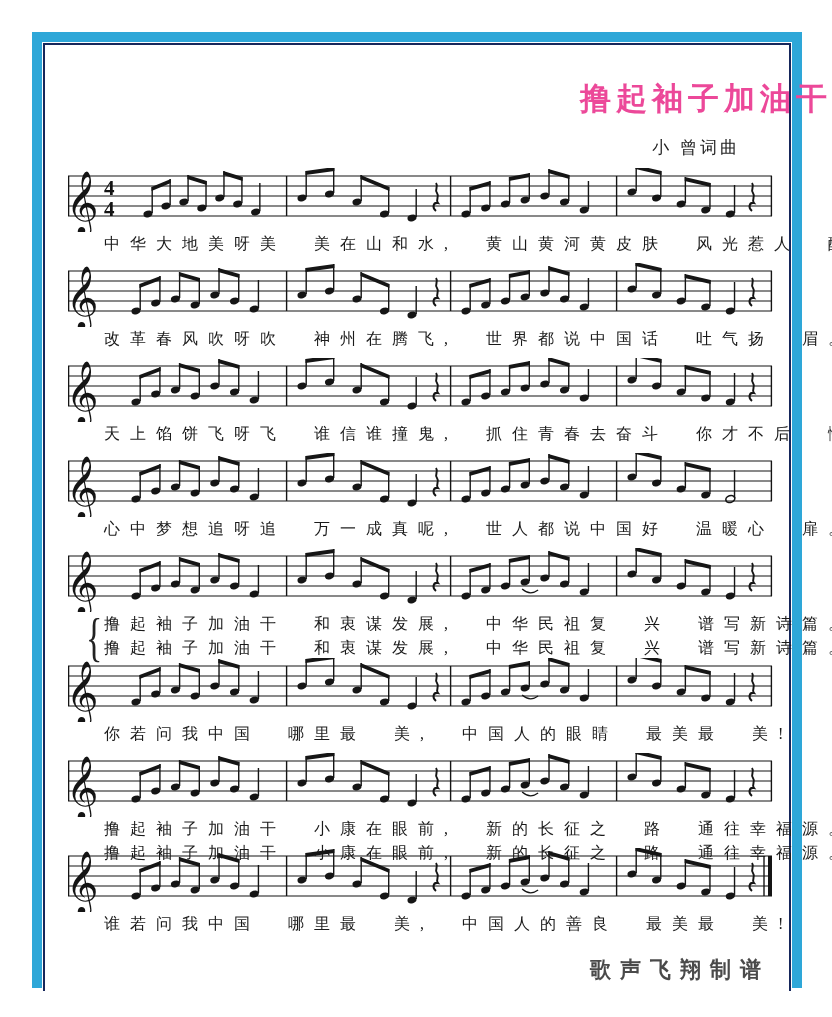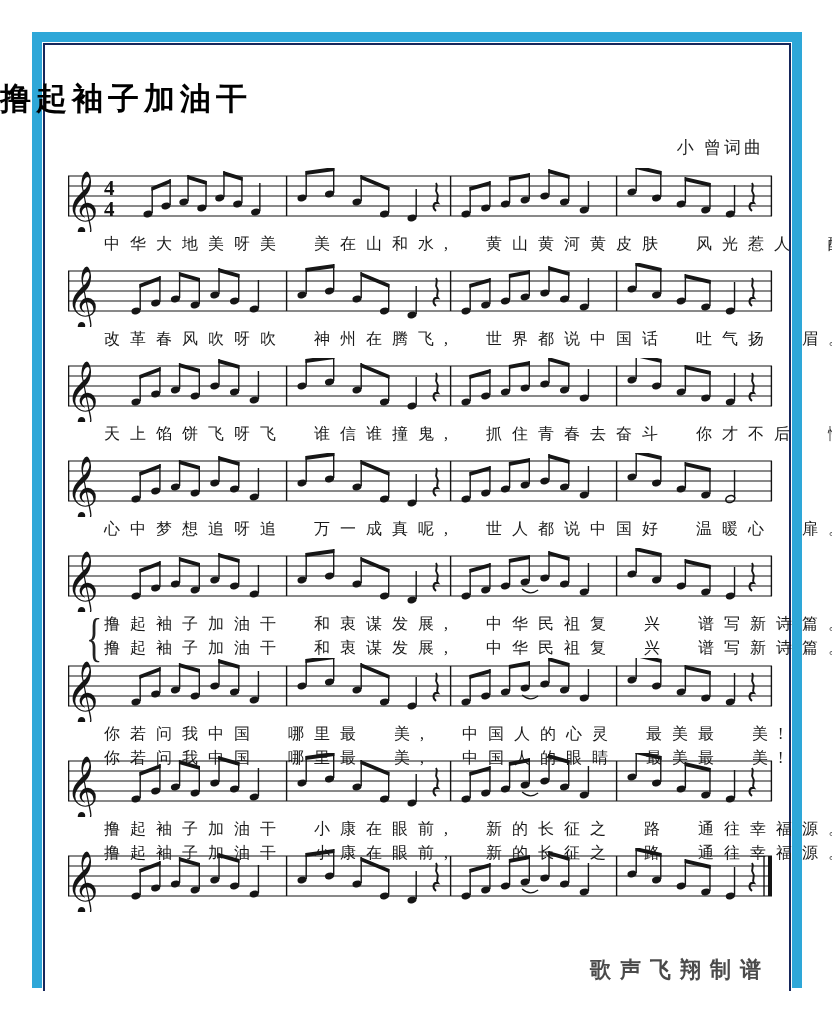--- a/index.html
+++ b/index.html
@@ -11,27 +11,27 @@
   .frame{
     position:absolute;left:32px;top:32px;width:750px;height:946px;
     border-top:10px solid #2ea7d8;border-left:10px solid #2ea7d8;border-right:10px solid #2ea7d8;
     box-sizing:content-box;
   }
   .frame-inner{
     position:absolute;left:1px;top:1px;right:1px;height:100%;
     border-top:2px solid #16275b;border-left:2px solid #16275b;border-right:2px solid #16275b;
   }
   .title{
-    position:absolute;left:0;right:0;top:78px;text-align:left;
-    font-size:31px;font-weight:700;letter-spacing:5px;color:#000000;
+    position:absolute;left:0;right:0;top:78px;text-align:right;
+    font-size:31px;font-weight:700;letter-spacing:5px;color:#ec4899;
   }
   .credit{
-    position:absolute;right:68px;top:136px;
+    position:absolute;right:92px;top:136px;
     font-size:17px;letter-spacing:3px;color:#222;
-    font-family:Liberation Serif, serif;
+    font-family:Liberation Sans, sans-serif;
   }
   .system{position:absolute;left:68px;width:714px;}
   .system svg{display:block;}
   .lyrics{
     position:relative;
     padding-left:36px;
     font-size:16px;letter-spacing:10px;word-spacing:14px;
     line-height:24px;color:#1a1a1a;white-space:nowrap;
     font-family:"Liberation Serif","DejaVu Serif",serif;
   }
@@ -510,21 +510,20 @@
         <polygon points="567.5,-5 593.4833333333333,1 593.4833333333333,5 567.5,-1" fill="#151515"></polygon>
         <ellipse cx="613.1666666666666" cy="34" rx="4.6" ry="3.3" fill="#151515" stroke="#151515" stroke-width="0" transform="rotate(-18 613.1666666666666 34)"></ellipse>
         <ellipse cx="637.75" cy="40" rx="4.6" ry="3.3" fill="#151515" stroke="#151515" stroke-width="0" transform="rotate(-18 637.75 40)"></ellipse>
         <line x1="617.3666666666667" y1="33" x2="617.3666666666667" y2="7" stroke="#151515" stroke-width="1.4"></line>
         <line x1="641.95" y1="39" x2="641.95" y2="13" stroke="#151515" stroke-width="1.4"></line>
         <polygon points="616.6666666666666,7 642.65,13 642.65,17 616.6666666666666,11" fill="#151515"></polygon>
         <ellipse cx="662.3333333333334" cy="44" rx="4.6" ry="3.3" fill="#151515" stroke="#151515" stroke-width="0" transform="rotate(-18 662.3333333333334 44)"></ellipse>
         <line x1="666.5333333333334" y1="43" x2="666.5333333333334" y2="15" stroke="#151515" stroke-width="1.4"></line>
         <path d="M684,15 c3,4 -2,6 1,10 c3,4 -2,6 1,10 c-5,-1 -6,5 -2,8" fill="none" stroke="#151515" stroke-width="2"></path>
       </svg>
-      <div class="lyrics">你若问我中国 哪里最 美, 中国人的心灵 最美最 美!</div>
       <div class="lyrics">你若问我中国 哪里最 美, 中国人的眼睛 最美最 美!</div>
     </div>
     <div class="system" style="top: 753px;">
       <svg width="718" height="64" viewBox="0 0 718 64">
         <line x1="0" y1="8" x2="704" y2="8" stroke="#151515" stroke-width="1.2"></line>
         <line x1="0" y1="18" x2="704" y2="18" stroke="#151515" stroke-width="1.2"></line>
         <line x1="0" y1="28" x2="704" y2="28" stroke="#151515" stroke-width="1.2"></line>
         <line x1="0" y1="38" x2="704" y2="38" stroke="#151515" stroke-width="1.2"></line>
         <line x1="0" y1="48" x2="704" y2="48" stroke="#151515" stroke-width="1.2"></line>
         <line x1="0.6" y1="8" x2="0.6" y2="48" stroke="#151515" stroke-width="1.4"></line>
@@ -667,16 +666,17 @@
         <polygon points="567.5,-1 593.4833333333333,5 593.4833333333333,9 567.5,3" fill="#151515"></polygon>
         <ellipse cx="613.1666666666666" cy="38" rx="4.6" ry="3.3" fill="#151515" stroke="#151515" stroke-width="0" transform="rotate(-18 613.1666666666666 38)"></ellipse>
         <ellipse cx="637.75" cy="44" rx="4.6" ry="3.3" fill="#151515" stroke="#151515" stroke-width="0" transform="rotate(-18 637.75 44)"></ellipse>
         <line x1="617.3666666666667" y1="37" x2="617.3666666666667" y2="11" stroke="#151515" stroke-width="1.4"></line>
         <line x1="641.95" y1="43" x2="641.95" y2="17" stroke="#151515" stroke-width="1.4"></line>
         <polygon points="616.6666666666666,11 642.65,17 642.65,21 616.6666666666666,15" fill="#151515"></polygon>
         <ellipse cx="662.3333333333334" cy="48" rx="4.6" ry="3.3" fill="#151515" stroke="#151515" stroke-width="0" transform="rotate(-18 662.3333333333334 48)"></ellipse>
         <line x1="666.5333333333334" y1="47" x2="666.5333333333334" y2="19" stroke="#151515" stroke-width="1.4"></line>
         <path d="M684,15 c3,4 -2,6 1,10 c3,4 -2,6 1,10 c-5,-1 -6,5 -2,8" fill="none" stroke="#151515" stroke-width="2"></path>
       </svg>
+      <div class="lyrics">谁若问我中国 哪里最 美, 中国人的善良 最美最 美!</div>
     </div>
   </div>
 
 <div class="watermark">歌声飞翔制谱</div>
 
 </body></html>

